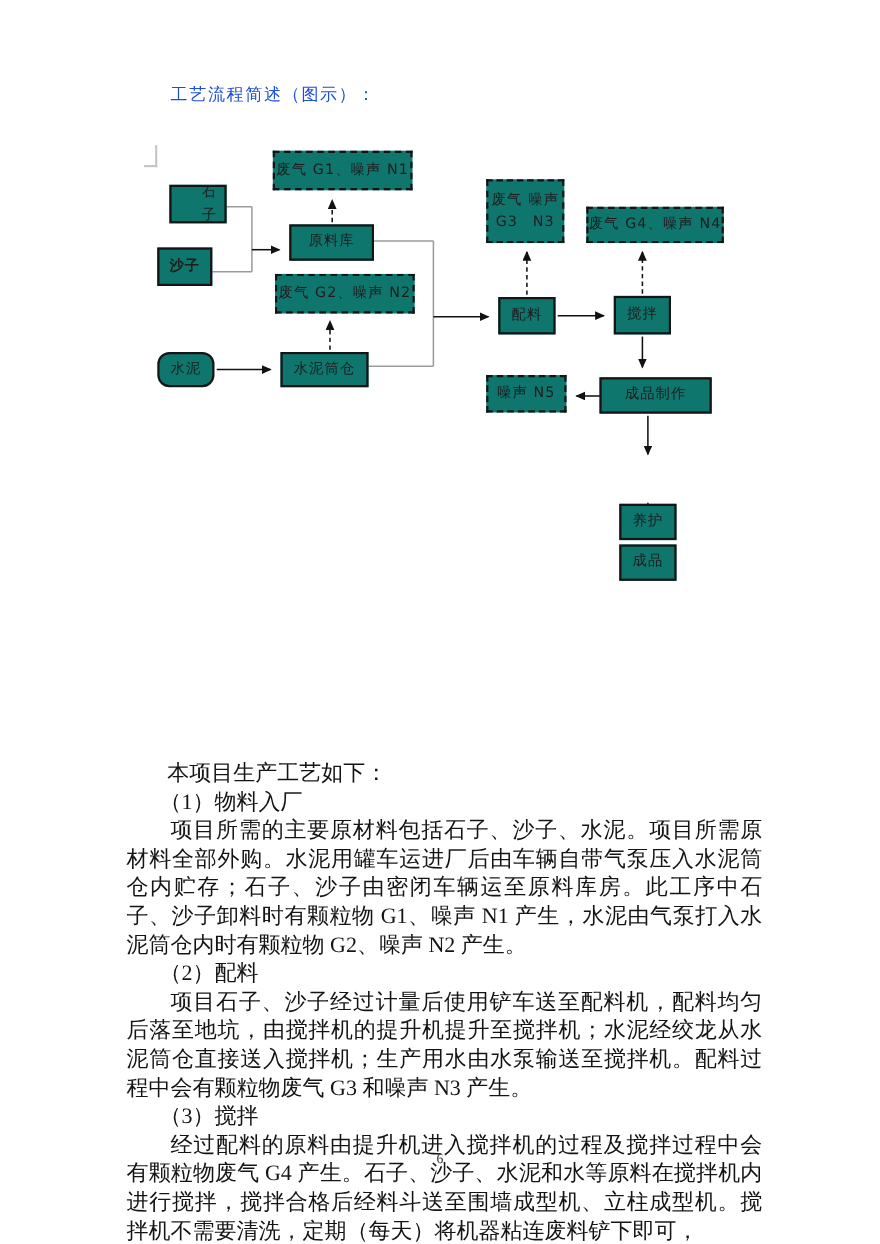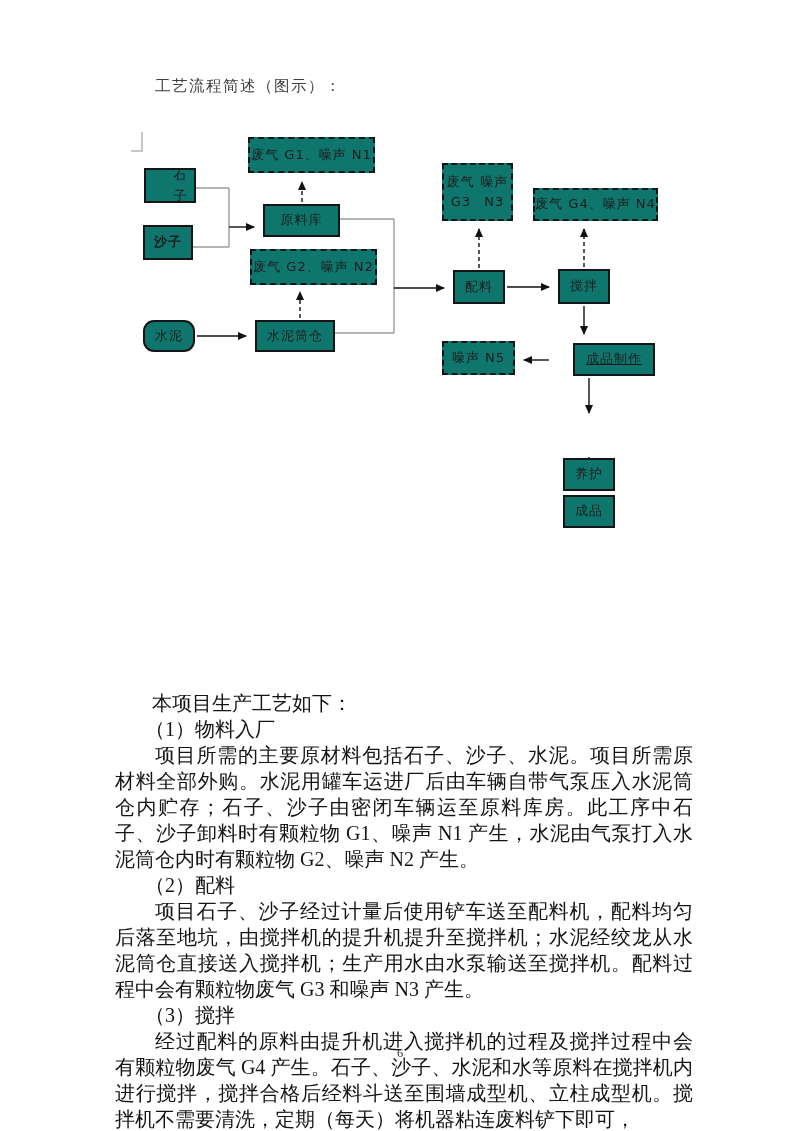--- a/index.html
+++ b/index.html
@@ -4,21 +4,21 @@
 <style>
   * { margin:0; padding:0; box-sizing:border-box; }
   html,body { background:#e8e8e8; }
   .page {
     position:relative; width:800px; height:1131px; margin:0 auto;
     background:#ffffff; overflow:hidden;
     font-family:"Liberation Serif","DejaVu Serif",serif; color:#1a1a1a;
   }
   .doc-heading {
     position:absolute; left:155px; top:76px;
-    font-size:15.5px; letter-spacing:1.5px; color:#404040;
+    font-size:15.5px; letter-spacing:1.5px; color:#1d4ed8;
   }
   
   .fc-svg { position:absolute; left:0; top:0; pointer-events:none; }
   .node, .emit {
     position:absolute; display:flex; align-items:center; justify-content:center;
     background:#0f766e; text-align:center;
     font-family:"DejaVu Sans","Liberation Sans",sans-serif;
     font-size:13px; color:#1c1c1c; letter-spacing:1px; line-height:1.55;
   }
   .node { border:2px solid #151515; }
@@ -78,28 +78,28 @@
     </g>
 
     <g stroke="#111" stroke-width="1.4" fill="none" stroke-dasharray="4 3">
       <path d="M302,202 V182" marker-end="url(#ah)"></path>
       <path d="M300,318 V292" marker-end="url(#ah)"></path>
       <path d="M479,268 V229" marker-end="url(#ah)"></path>
       <path d="M584,267 V229" marker-end="url(#ah)"></path>
     </g>
   </svg>
 
-  <div class="node" style="left:144px;top:168px;width:52px;height:35px;padding-left:21px;">石子</div>
+  <div class="node" style="left:154px;top:168px;width:52px;height:35px;padding-left:21px;">石子</div>
   <div class="node" style="left:143px;top:225px;width:50px;height:35px;font-weight:bold;">沙子</div>
   <div class="node" style="left:263px;top:204px;width:77px;height:33px;">原料库</div>
   <div class="node" style="left:143px;top:320px;width:52px;height:32px;border-radius:11px;">水泥</div>
   <div class="node" style="left:255px;top:320px;width:80px;height:32px;">水泥筒仓</div>
   <div class="node" style="left:453px;top:270px;width:52px;height:34px;">配料</div>
   <div class="node" style="left:558px;top:269px;width:52px;height:35px;">搅拌</div>
-  <div class="node" style="left:573px;top:343px;width:82px;height:33px;text-decoration:underline;">成品制作</div>
+  <div class="node" style="left:545px;top:343px;width:102px;height:33px;">成品制作</div>
   <div class="node" style="left:563px;top:422px;width:52px;height:33px;margin-top:36px;">养护</div>
   <div class="node" style="left:563px;top:495px;width:52px;height:33px;">成品</div>
 
   <div class="emit" style="left:248px;top:137px;width:127px;height:36px;">废气 G1、噪声 N1</div>
   <div class="emit" style="left:250px;top:249px;width:127px;height:36px;">废气 G2、噪声 N2</div>
   <div class="emit" style="left:442px;top:163px;width:71px;height:58px;flex-direction:row;">
     <span>废气 G3</span>
     <span>噪声 N3</span>
   </div>
   <div class="emit" style="left:533px;top:188px;width:125px;height:33px;">废气 G4、噪声 N4</div>

